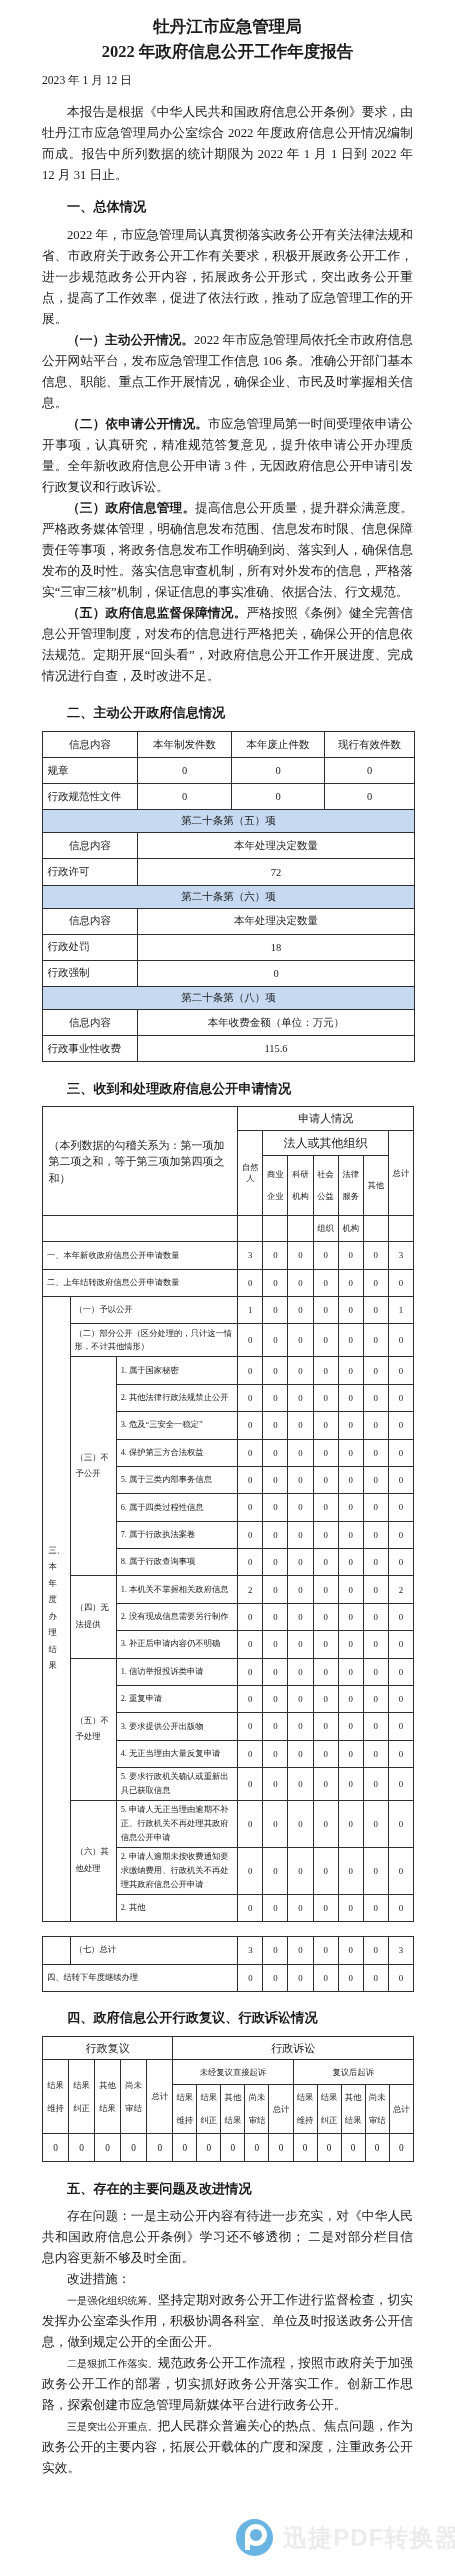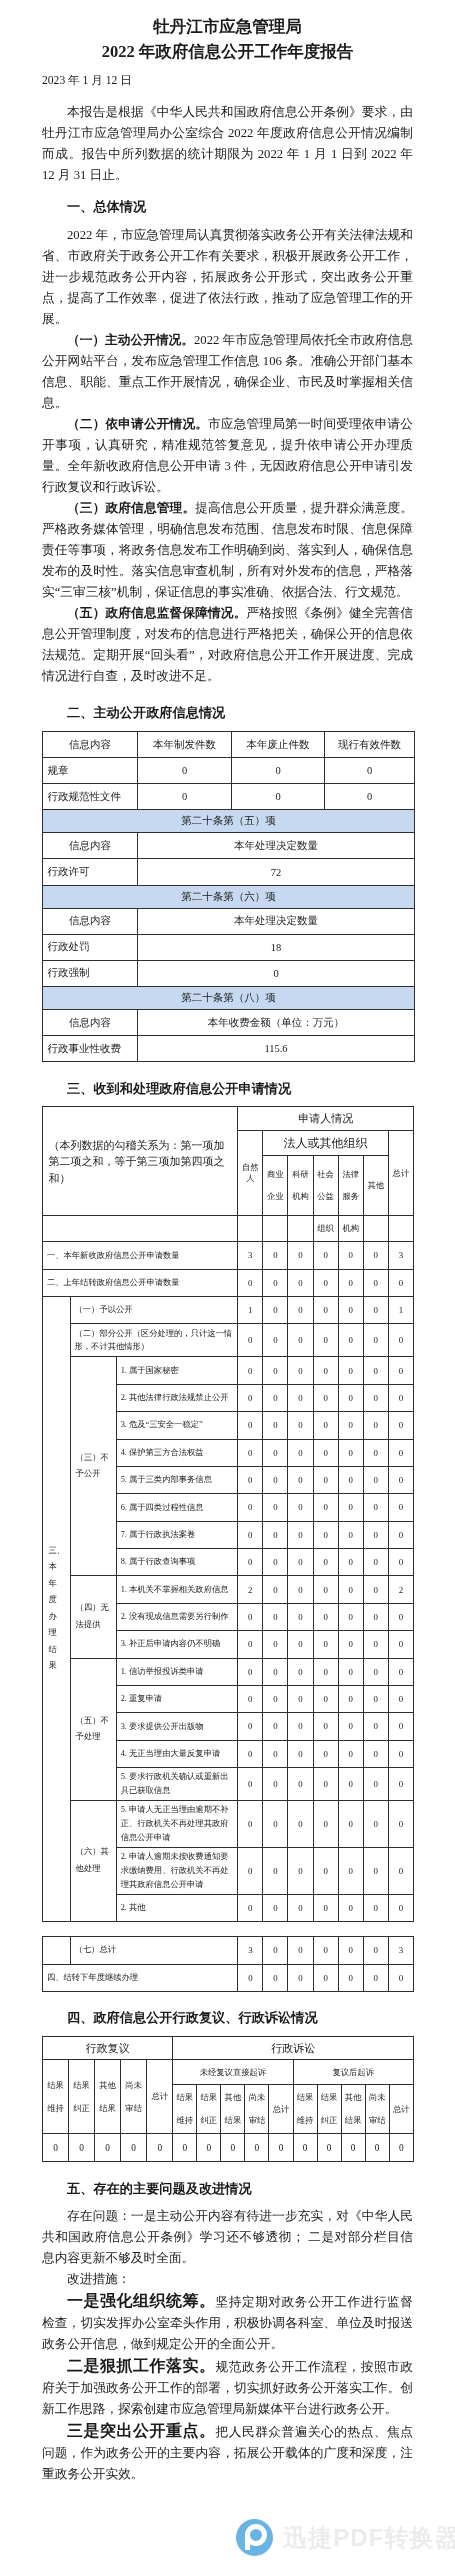--- a/index.html
+++ b/index.html
@@ -6,21 +6,21 @@
   .doc {
     position:relative; width:455px; height:2576px; overflow:hidden;
     background:#ffffff; color:#1b1b1b;
     font-family:"Liberation Serif","DejaVu Serif",serif;
   }
   .content { padding:14.3px 42px 0 42px; }
   h1.title { font-size:16.5px; font-weight:bold; text-align:center; margin:0; line-height:25px; }
   .date { font-size:11.6px; text-align:left; margin:8.8px 0 14.3px 0; }
   p.body { font-size:12.7px; line-height:21px; text-align:justify; text-indent:25px; margin:0; }
   .lead { font-weight:bold; }
-  .lead-sans { font-weight:bold; font-family:"Liberation Sans","DejaVu Sans",sans-serif; font-size:16px; }
+  .lead-sans { font-weight:normal; font-family:"Liberation Sans","DejaVu Sans",sans-serif; font-size:10px; }
   h2.sec {
     font-family:Liberation Mono, monospace;
     font-size:13.2px; font-weight:bold; margin:11px 0 6.6px 0; text-indent:25px; line-height:21px;
   }
   h2.pgbrk { margin-top:16.5px; }
 
   table { border-collapse:collapse; table-layout:fixed; width:372px; margin:0 auto; border:1.7px solid #2e2e2e; }
   td { border:1.1px solid #2e2e2e; vertical-align:middle; overflow:hidden; }
 
   

